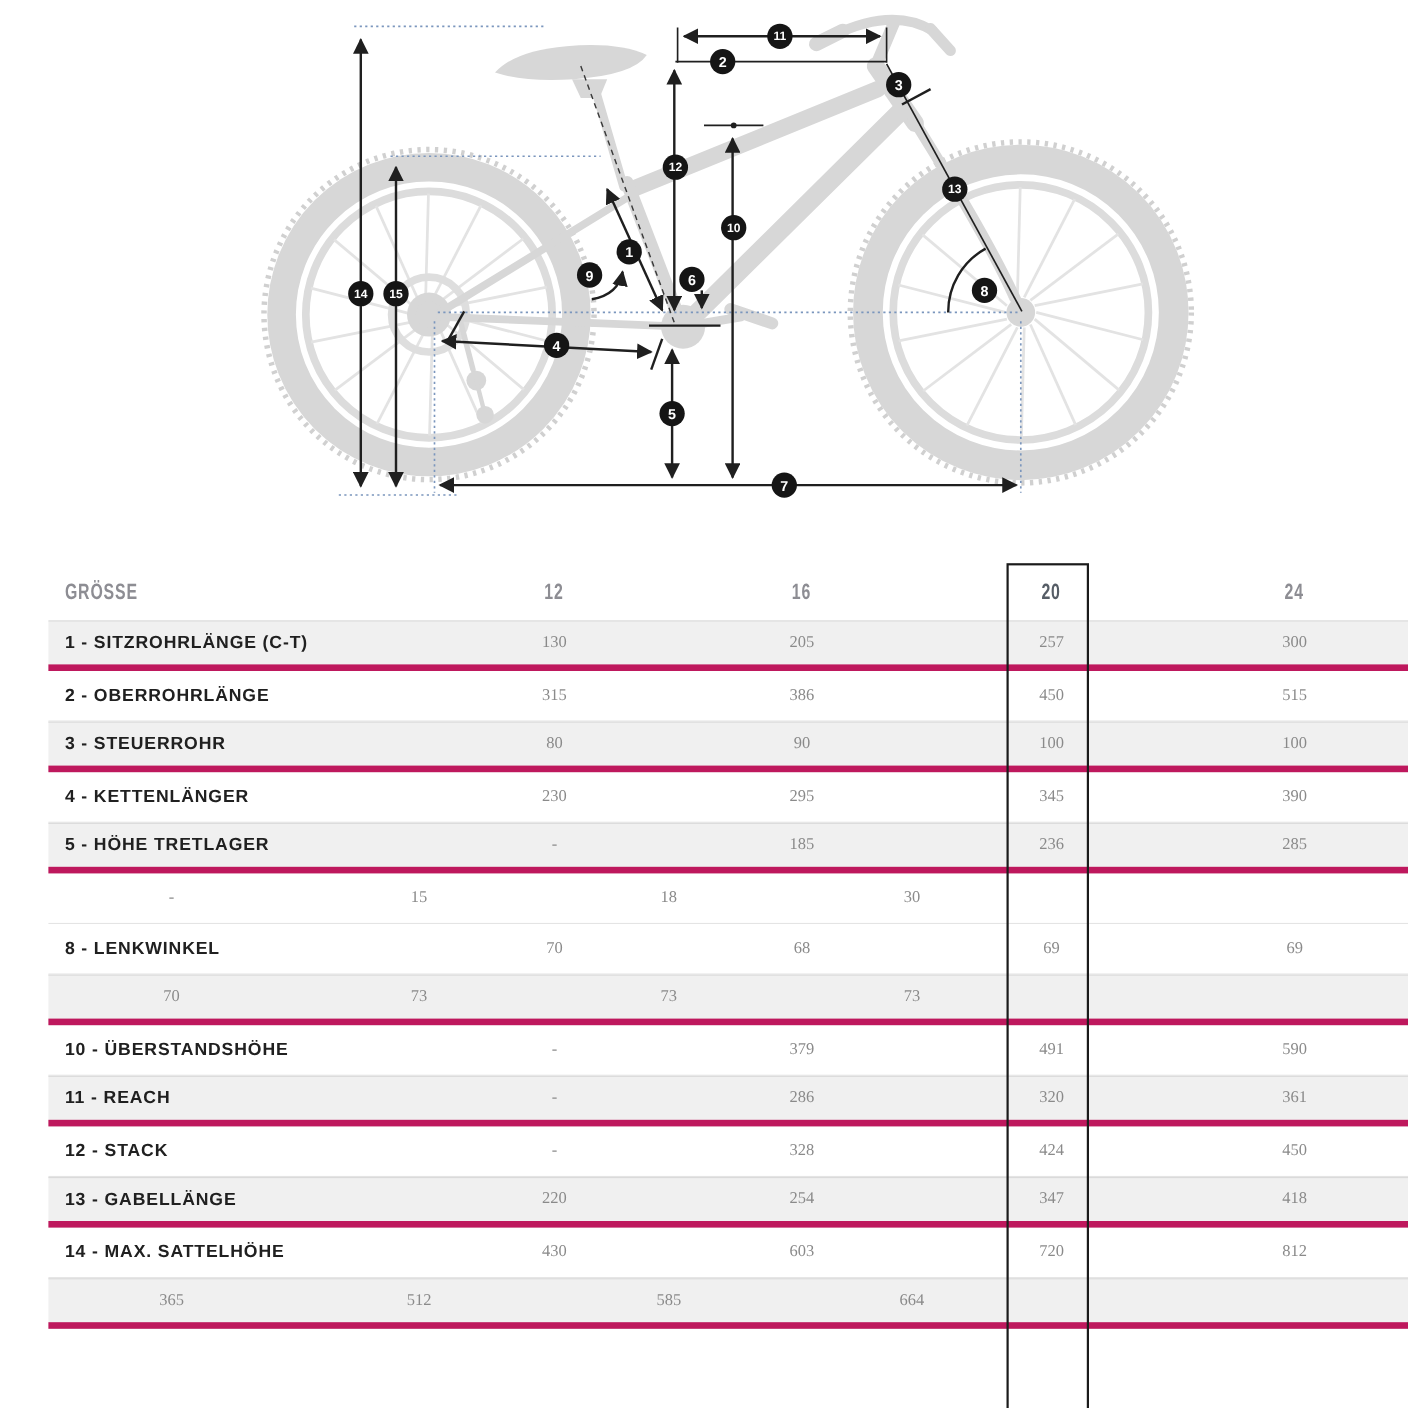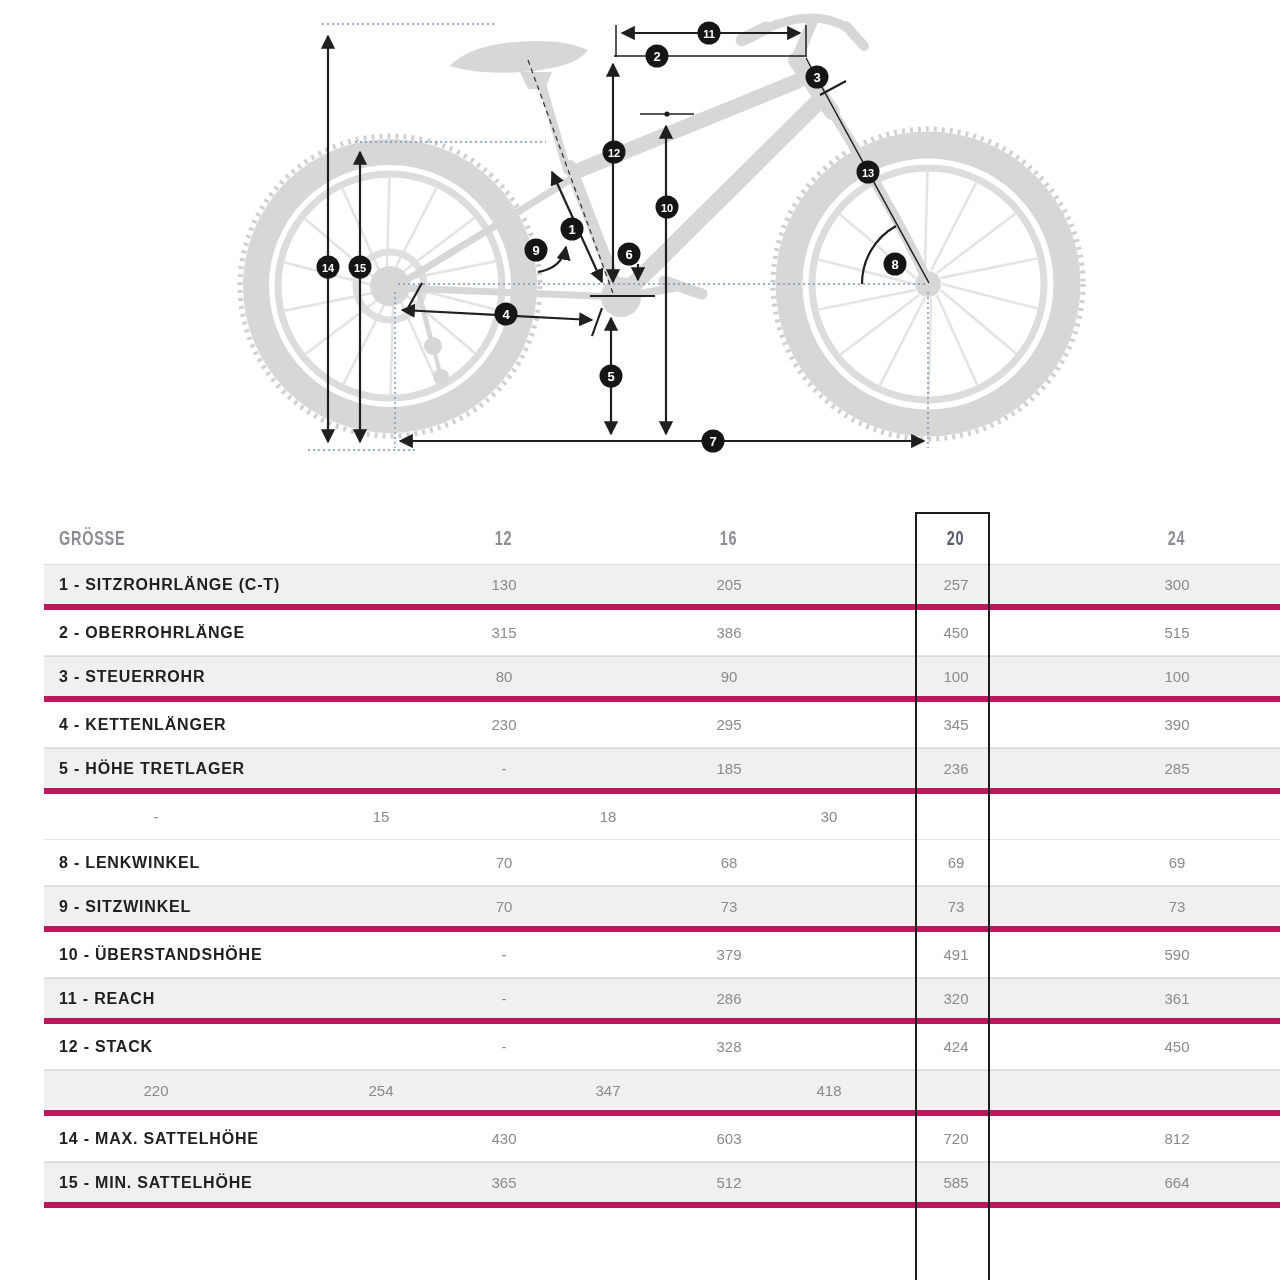--- a/index.html
+++ b/index.html
@@ -29,21 +29,21 @@
   .cond{display:inline-block;transform:scale(.76,1.06);transform-origin:center;letter-spacing:1px;}
   .hlabel .cond{transform-origin:left center;}
   .thead .hcell:nth-child(4) .cond{color:#565d66;}
   .w-label{width:348px;}
   .w0{width:224px;} .w1{width:226px;} .w2{width:228px;} .w3{width:214px;}
   .trow{display:flex;align-items:center;min-height:46px;border-bottom:1px solid #e4e4e4;box-sizing:border-box;}
   .trow.alt{background:var(--c-alt);border-top:1px solid #dadada;border-bottom:6px solid #be185d;}
   .cell{box-sizing:border-box;}
   .cell.label{width:348px;font-weight:700;color:var(--c-lab);font-size:16px;letter-spacing:.8px;
     line-height:1.45;padding:6px 12px 6px 15px;}
-  .cell.val{color:var(--c-val);font-size:15px;text-align:center;}
+  .cell.val{color:var(--c-val);font-size:15px;text-align:center;font-family:Liberation Serif, serif;}
   .hlbox{position:absolute;left:915px;top:512px;width:71px;height:768px;
     border:2px solid var(--c-hl);pointer-events:none;background:transparent;}
 </style>
 </head>
 <body>
 
 <div class="page">
 
   <svg class="diagram" width="1280" height="500" viewBox="0 0 1280 500">
     <defs>
@@ -284,21 +284,20 @@
           <div class="cell val w3">30</div>
         </div>
         <div class="trow">
           <div class="cell label">8 - LENKWINKEL</div>
           <div class="cell val w0">70</div>
           <div class="cell val w1">68</div>
           <div class="cell val w2">69</div>
           <div class="cell val w3">69</div>
         </div>
         <div class="trow alt">
-          <div class="cell label">9 - SITZWINKEL</div>
           <div class="cell val w0">70</div>
           <div class="cell val w1">73</div>
           <div class="cell val w2">73</div>
           <div class="cell val w3">73</div>
         </div>
         <div class="trow">
           <div class="cell label">10 - ÜBERSTANDSHÖHE</div>
           <div class="cell val w0">-</div>
           <div class="cell val w1">379</div>
           <div class="cell val w2">491</div>
@@ -312,34 +311,34 @@
           <div class="cell val w3">361</div>
         </div>
         <div class="trow">
           <div class="cell label">12 - STACK</div>
           <div class="cell val w0">-</div>
           <div class="cell val w1">328</div>
           <div class="cell val w2">424</div>
           <div class="cell val w3">450</div>
         </div>
         <div class="trow alt">
+          <div class="cell label">13 - GABELLÄNGE</div>
           <div class="cell val w0">220</div>
           <div class="cell val w1">254</div>
           <div class="cell val w2">347</div>
           <div class="cell val w3">418</div>
         </div>
         <div class="trow">
           <div class="cell label">14 - MAX. SATTELHÖHE</div>
           <div class="cell val w0">430</div>
           <div class="cell val w1">603</div>
           <div class="cell val w2">720</div>
           <div class="cell val w3">812</div>
         </div>
         <div class="trow alt">
-          <div class="cell label">15 - MIN. SATTELHÖHE</div>
           <div class="cell val w0">365</div>
           <div class="cell val w1">512</div>
           <div class="cell val w2">585</div>
           <div class="cell val w3">664</div>
         </div>
       </div>
   </div>
 
   <div class="hlbox"></div>
 

